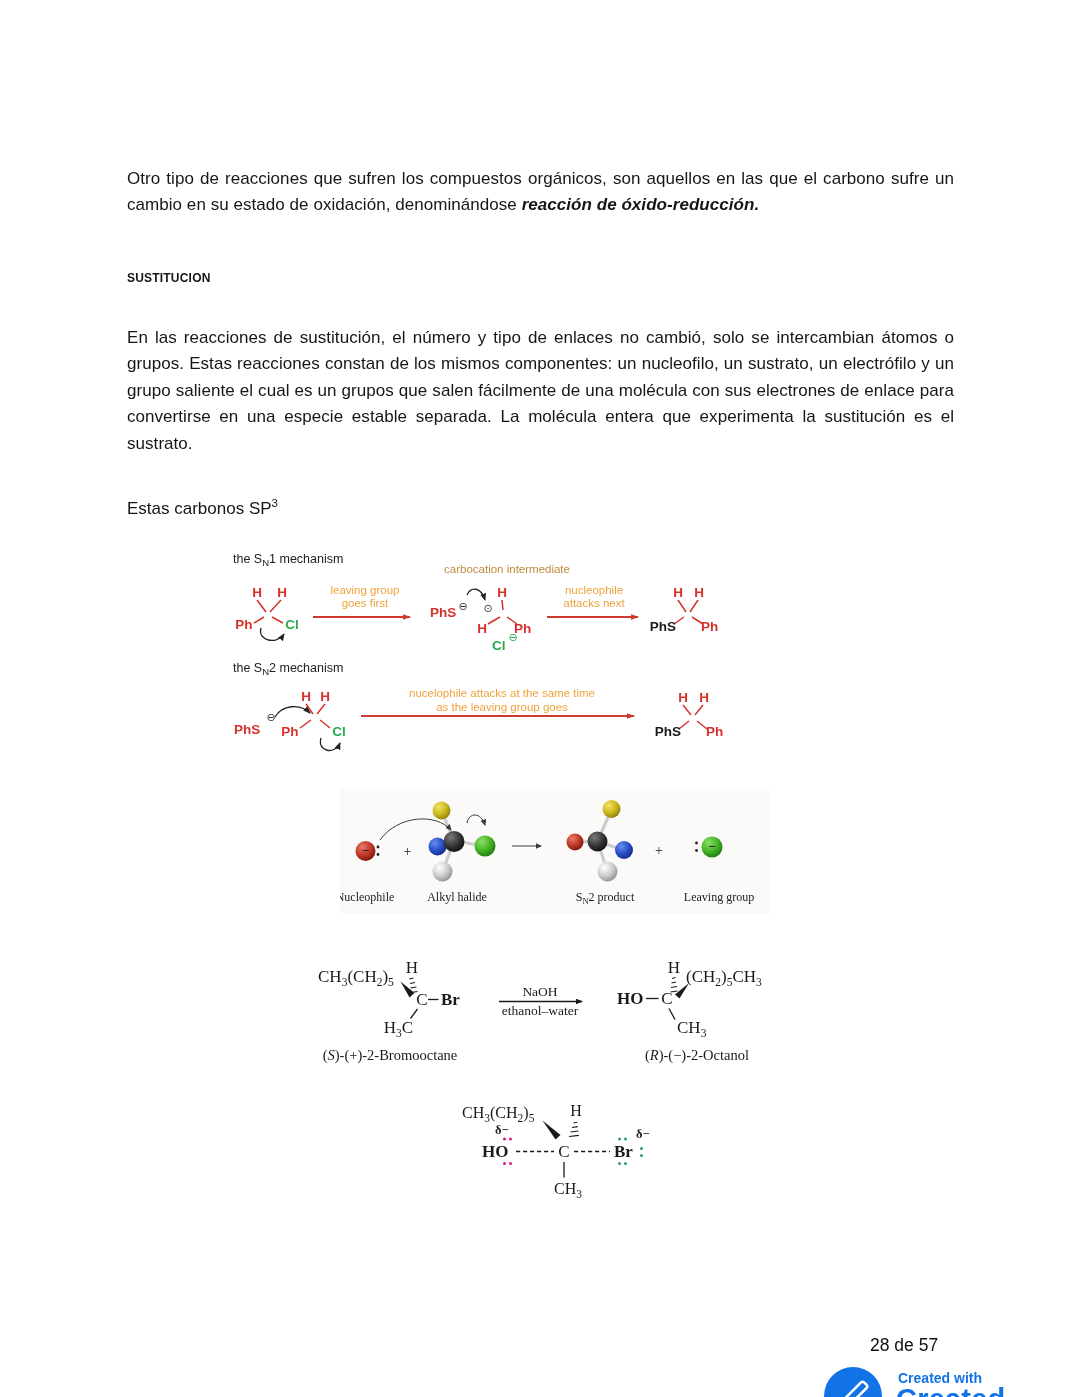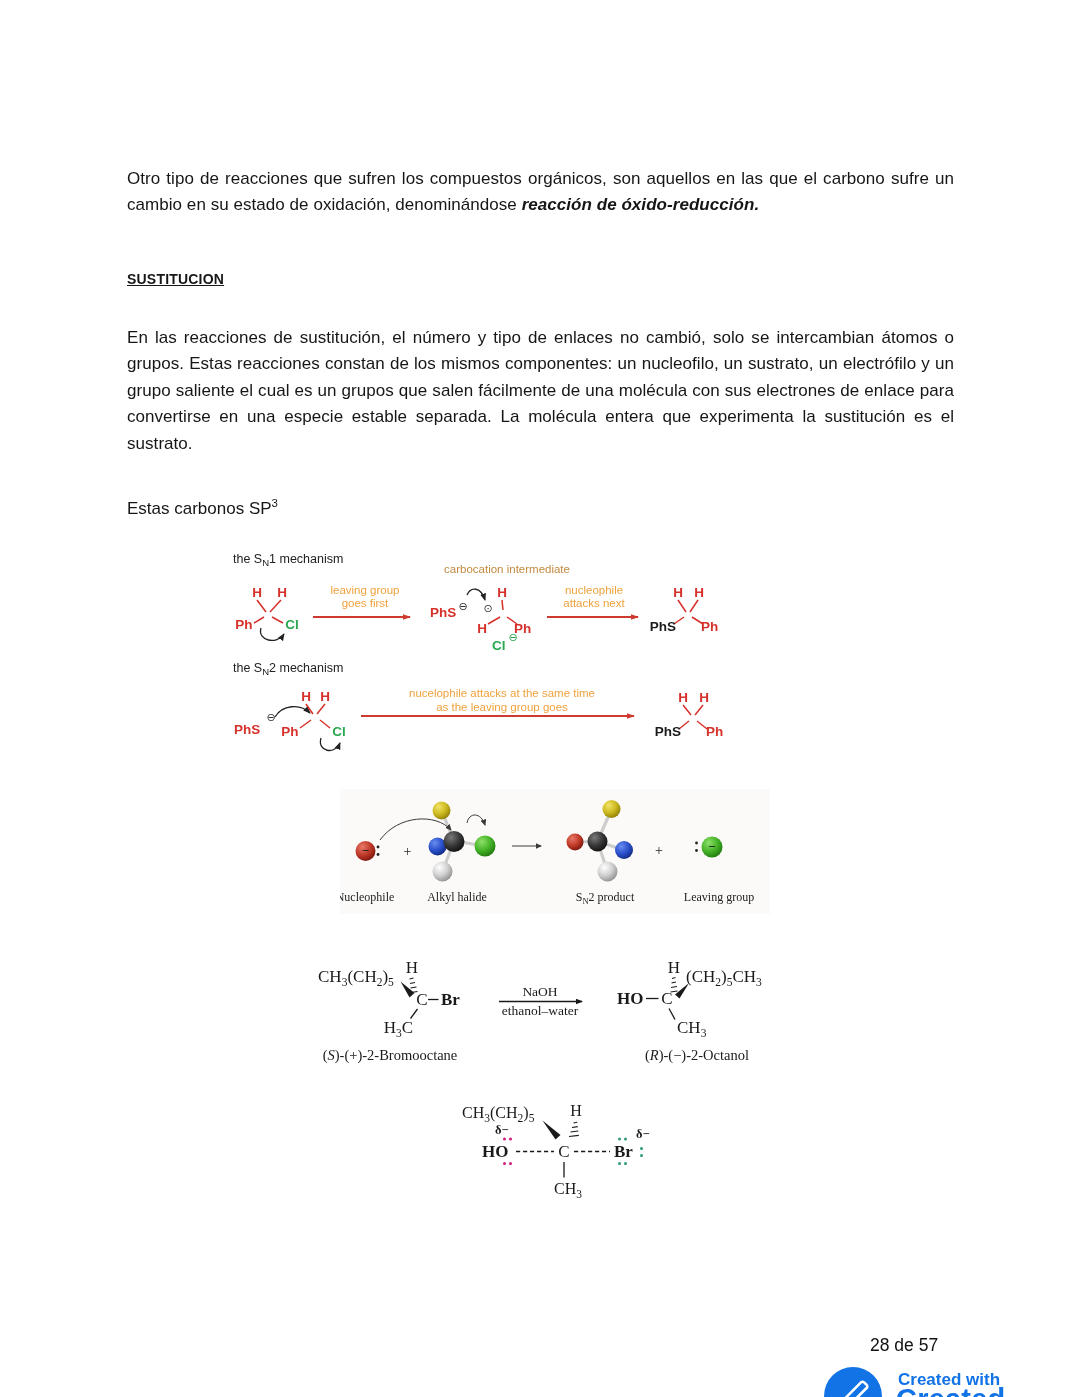--- a/index.html
+++ b/index.html
@@ -1,22 +1,22 @@
 <!DOCTYPE html>
 <html><head>
 <meta charset="utf-8">
 <style>
   html,body{margin:0;padding:0;background:#ffffff;}
   .page{position:relative;width:1080px;height:1397px;background:#fff;overflow:hidden;
         font-family:"Liberation Sans","DejaVu Sans",sans-serif;color:#161616;margin-top:39px;}
   .para{position:absolute;left:127px;width:827px;margin:0;font-size:17px;line-height:26.4px;
         text-align:justify;letter-spacing:0.05px;}
   .bi{font-weight:bold;font-style:italic;}
-  .heading{position:absolute;left:127px;top:232px;margin:0;font-size:14px;font-weight:bold;
-        text-decoration:underline;letter-spacing:0.2px;}
+  .heading{position:absolute;left:127px;top:232px;margin:0;font-size:12px;font-weight:bold;
+        letter-spacing:0.2px;}
   .sobre{position:absolute;left:127px;top:458px;margin:0;font-size:17px;}
   .sobre sup{font-size:11.5px;}
   .fig{position:absolute;}
 
   
   .fig-mech text{font-family:"Liberation Sans","DejaVu Sans",sans-serif;}
   .t-title{font-size:12.5px;fill:#222;}
   .t-sub{font-size:9.5px;}
   .atom{font-size:13.5px;font-weight:bold;fill:#d6312b;}
   .atom-black{fill:#1a1a1a;}
@@ -52,21 +52,21 @@
   .ball-sub{font-size:8.5px;}
   .stick{stroke:#cdcdcd;stroke-width:3.2;stroke-linecap:round;}
   .thin-arrow{stroke:#3a3a3a;stroke-width:1;fill:none;}
   .sphere-minus{font-family:"Liberation Sans",sans-serif;font-size:13px;font-weight:bold;fill:#fff;}
   .plus-t{font-size:14px;}
 
   
   .page-number{position:absolute;left:870px;top:1296px;font-size:17.5px;color:#111;}
   .logo-circle{position:absolute;left:824px;top:1328px;width:58px;height:58px;border-radius:50%;
                background:#1273e6;}
-  .created-with{position:absolute;left:898px;top:1331px;font-size:17px;font-weight:bold;color:#1273e6;}
+  .created-with{position:absolute;left:898px;top:1331px;font-size:14px;font-weight:bold;color:#1273e6;}
   .brand{position:absolute;left:896px;top:1344px;font-size:29px;font-weight:bold;color:#1273e6;
          letter-spacing:0.2px;}
 </style>
 </head>
 <body>
 
 <div class="page">
 
   <p class="para" style="top:127px"><span>Otro tipo de reacciones que sufren los compuestos orgánicos, son aquellos en las que el carbono sufre un cambio en su estado de oxidación, denominándose </span><span class="bi">reacción de óxido-reducción.</span></p>
 

